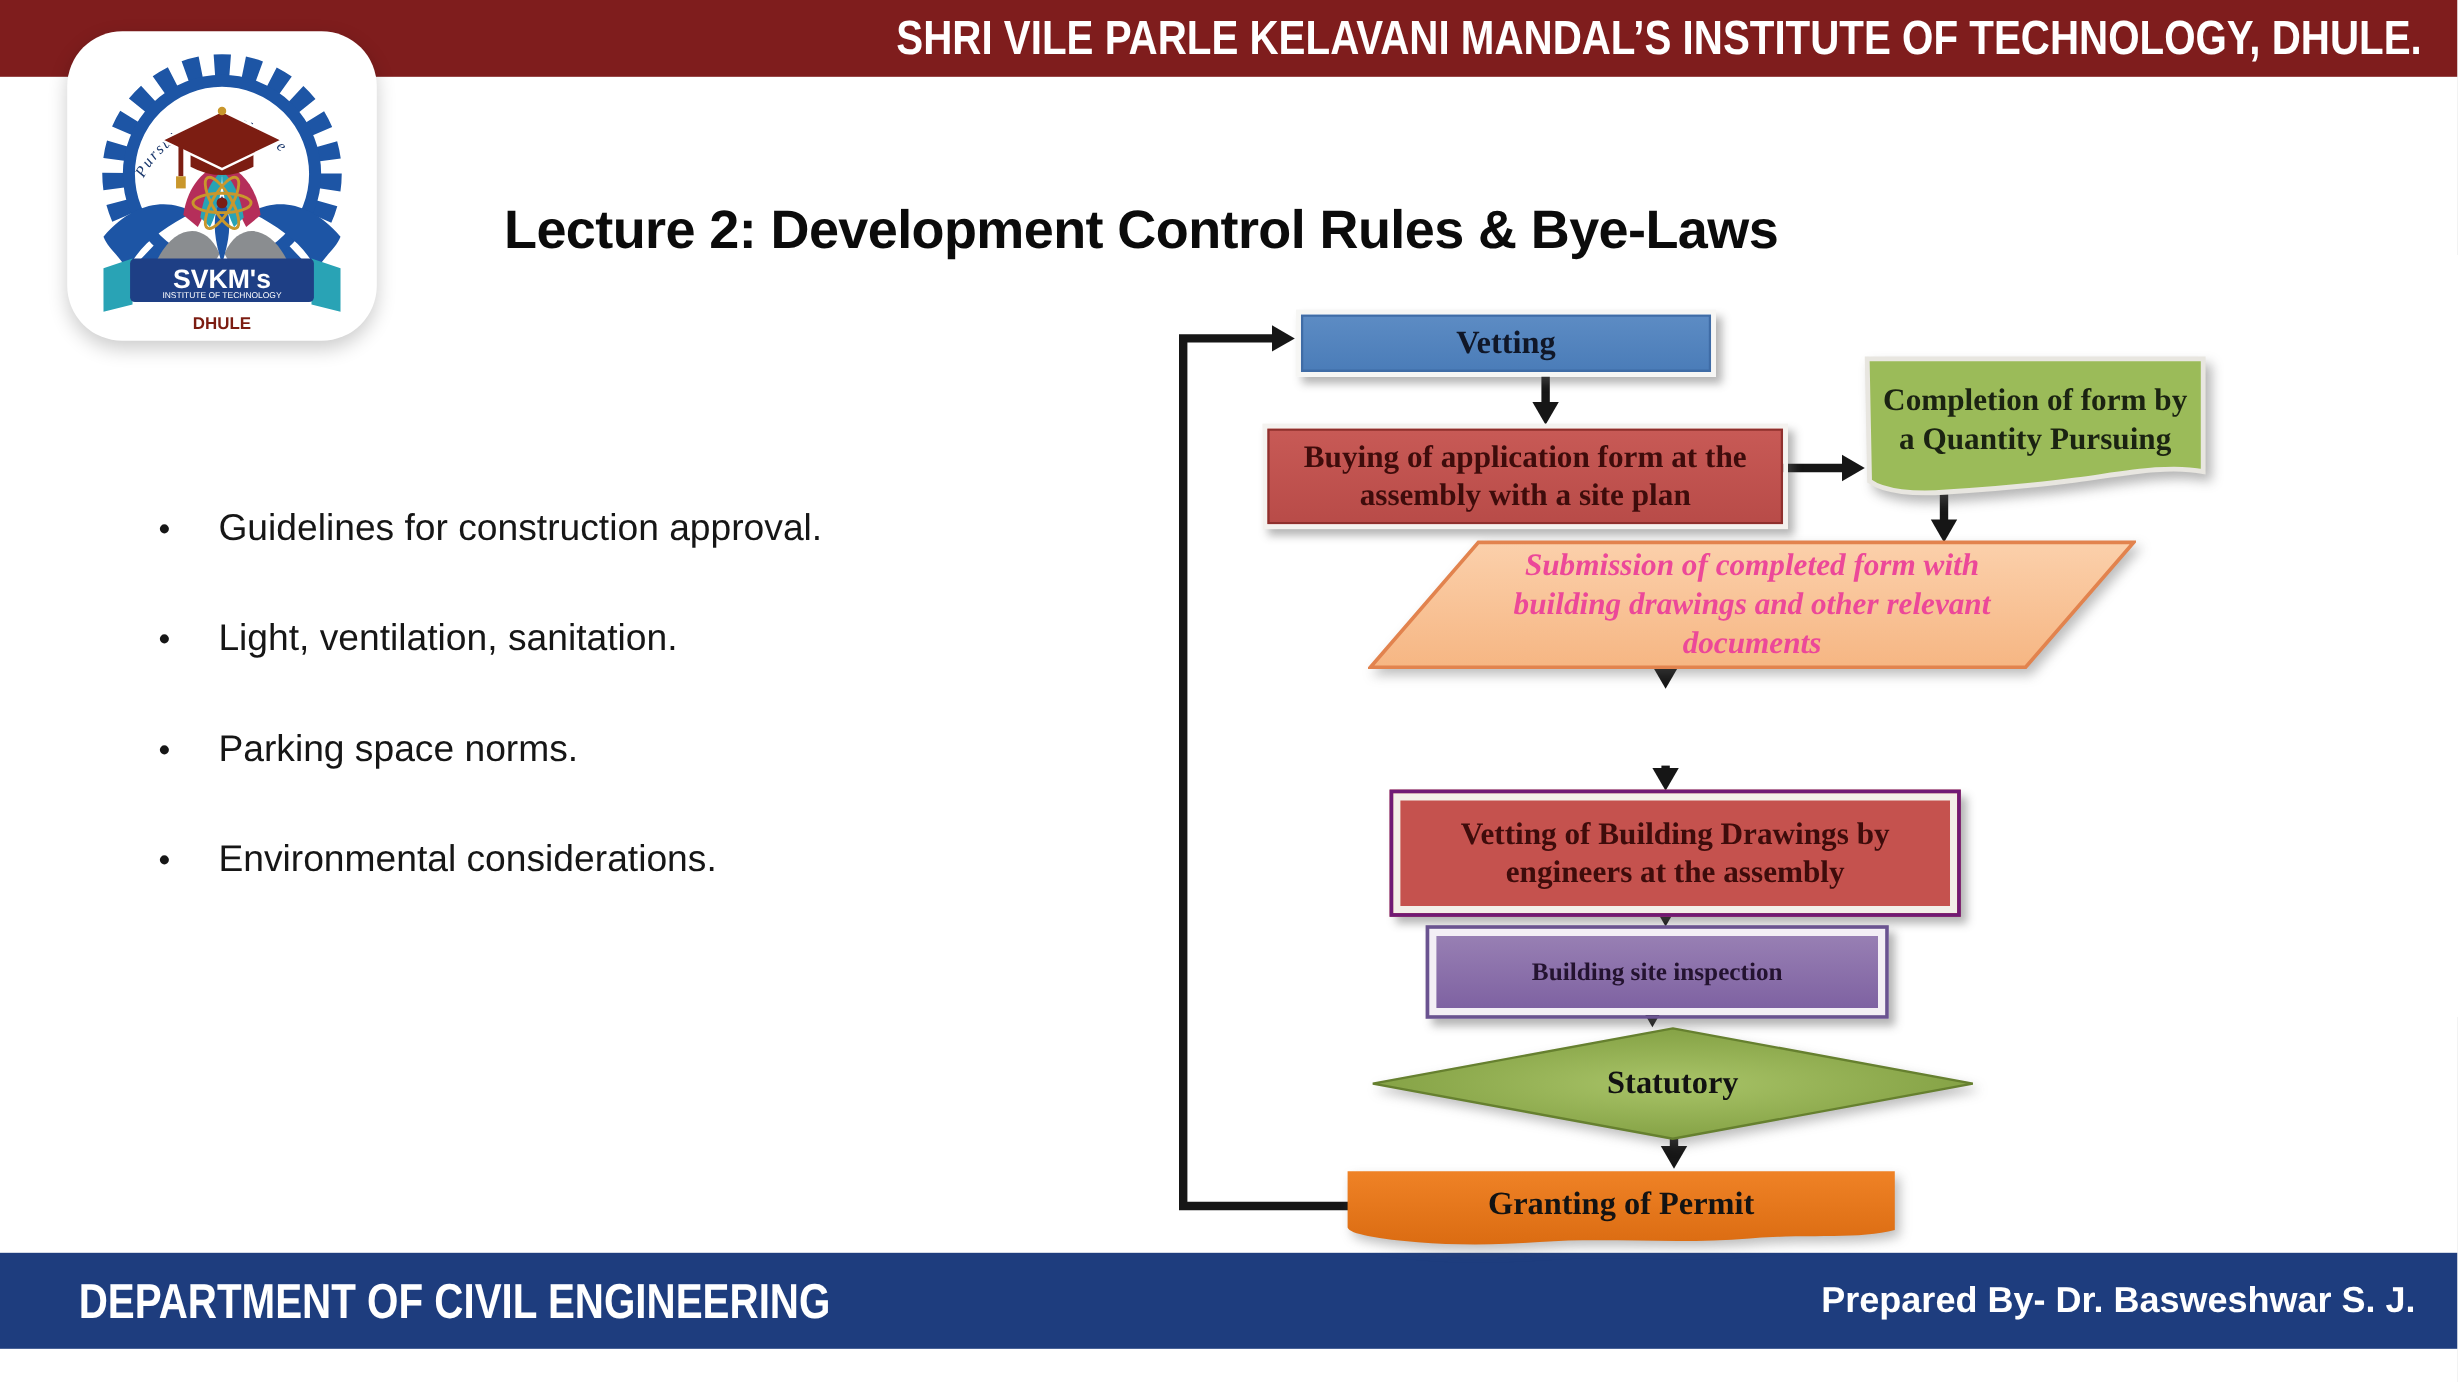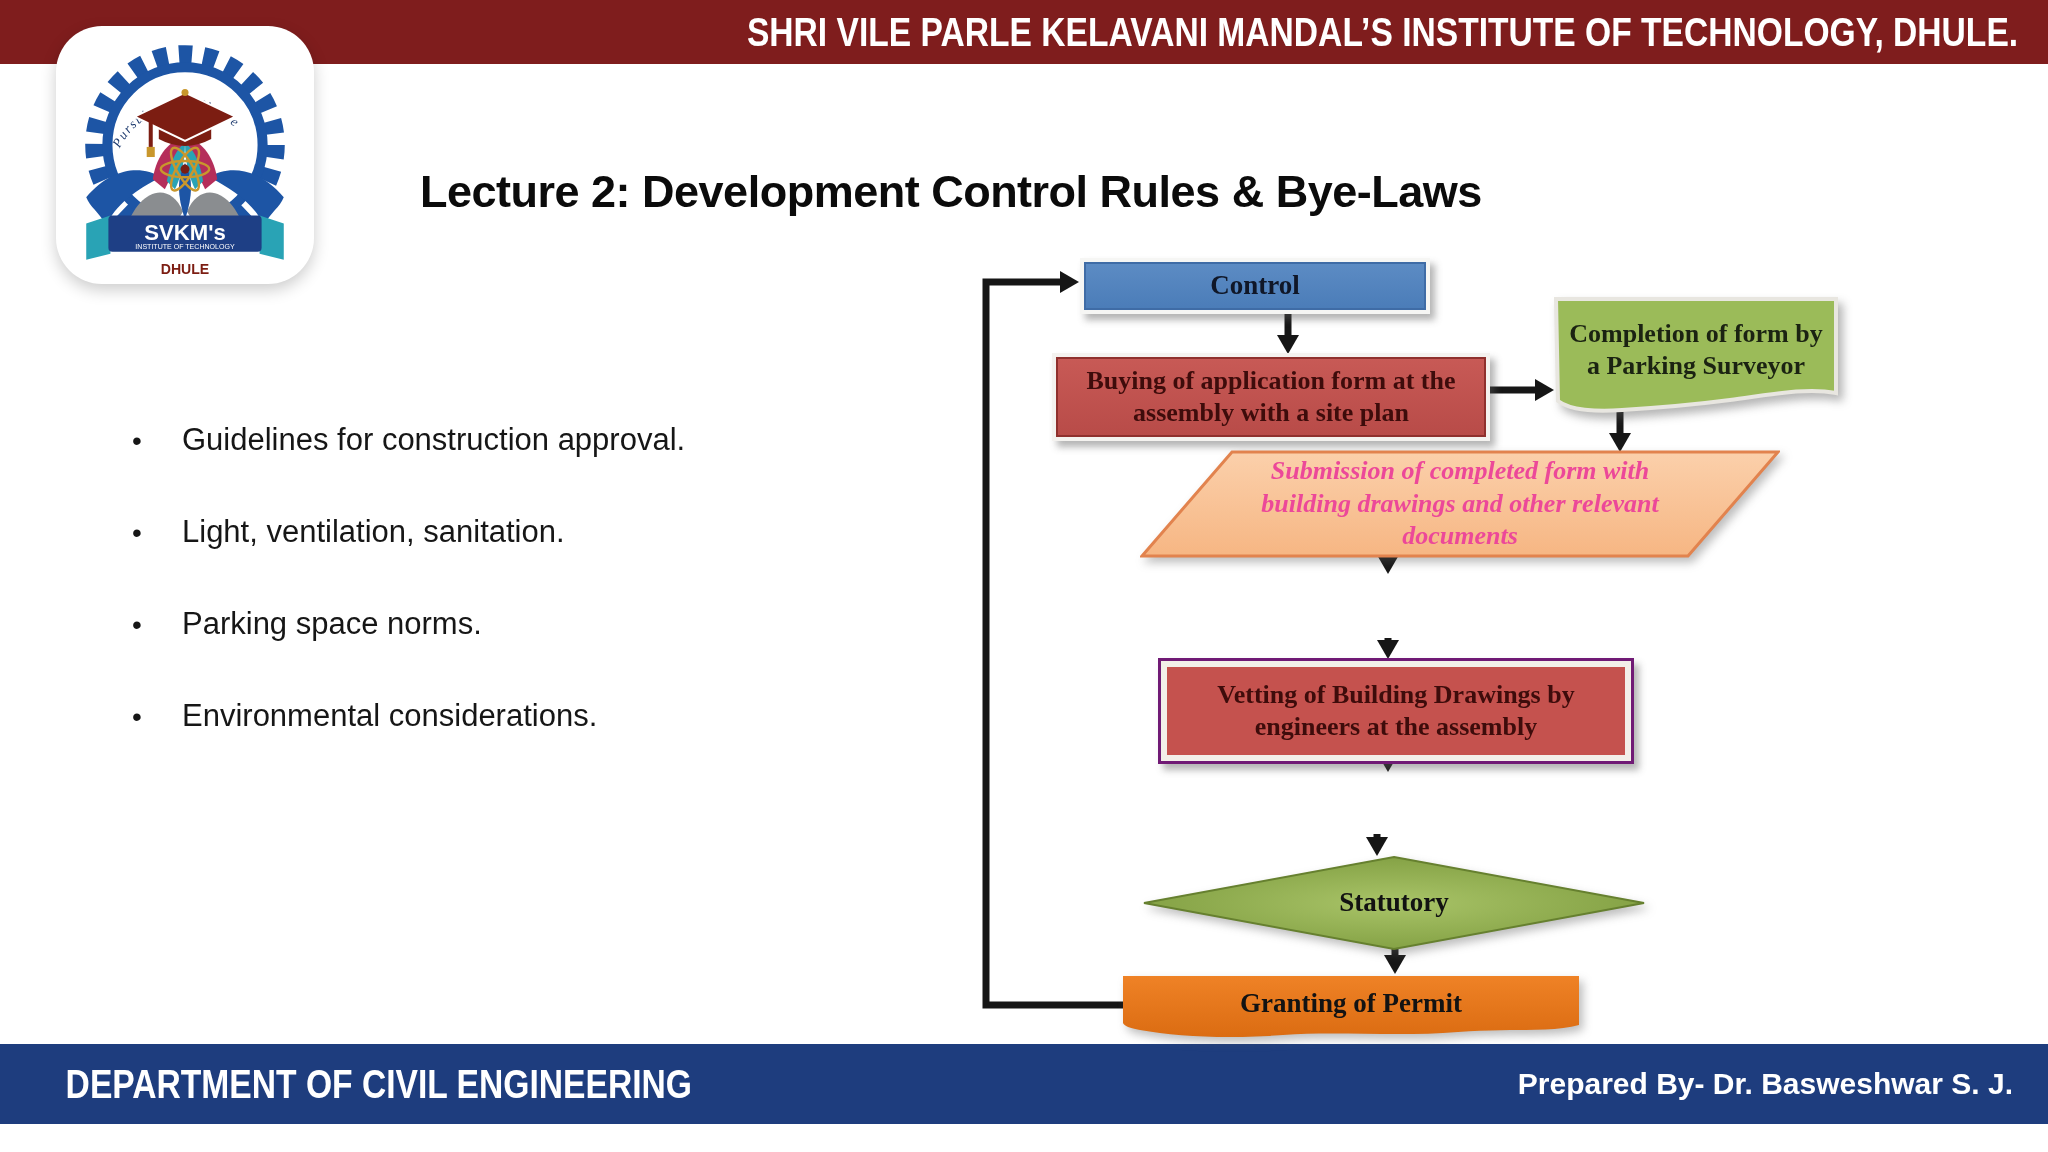--- a/index.html
+++ b/index.html
@@ -218,52 +218,55 @@
         <polygon points="669,193 691,193 680,212"></polygon>
         <polygon points="437,315 459,315 448,334"></polygon>
         <polygon points="437,400 459,400 448,419"></polygon>
         <polygon points="437,513 459,513 448,532"></polygon>
         <polygon points="426,597 448,597 437,616"></polygon>
         <polygon points="444,715 466,715 455,734"></polygon>
       </g>
     </svg>
 
     <div class="fc-node n-client">
-      <div class="node-text">Control</div>
+      <div class="node-text">Vetting</div>
     </div>
 
     <div class="fc-node n-buying">
       <div class="node-text">Buying of application form at the assembly with a site plan</div>
     </div>
 
     <div class="fc-node n-completion">
       <svg width="288" height="132" viewBox="0 0 288 132">
         <path d="M4,4 L284,4 L284,98 C254,92 216,100 178,105 C140,110 102,113 70,115 C44,117 18,115 6,106 Z" fill="#9bbb59" stroke="#e8e6e0" stroke-width="4"></path>
       </svg>
-      <div class="node-text">Completion of form by a Parking Surveyor</div>
+      <div class="node-text">Completion of form by a Quantity Pursuing</div>
     </div>
 
     <div class="fc-node n-submission">
       <svg width="640" height="108" viewBox="0 0 640 108">
         <defs>
           <linearGradient id="subGrad" x1="0" y1="0" x2="0" y2="1">
             <stop offset="0" stop-color="#fbd0ab"></stop>
             <stop offset="1" stop-color="#f6b683"></stop>
           </linearGradient>
         </defs>
         <polygon points="92,2 638,2 548,106 2,106" fill="url(#subGrad)" stroke="#e2834e" stroke-width="3"></polygon>
       </svg>
       <div class="node-text">Submission of completed form with building drawings and other relevant documents</div>
     </div>
 
 
     <div class="fc-node n-vetting">
       <div class="node-text">Vetting of Building Drawings by engineers at the assembly</div>
     </div>
 
+    <div class="fc-node n-inspection">
+      <div class="node-text">Building site inspection</div>
+    </div>
 
     <div class="fc-node n-statutory">
       <svg width="504" height="96" viewBox="0 0 504 96">
         <defs>
           <radialGradient id="diaGrad" cx="0.5" cy="0.5" r="0.65">
             <stop offset="0" stop-color="#a9c468"></stop>
             <stop offset="1" stop-color="#7a983b"></stop>
           </radialGradient>
         </defs>
         <polygon points="252,2 502,48 252,94 2,48" fill="url(#diaGrad)" stroke="#66802f" stroke-width="2"></polygon>

